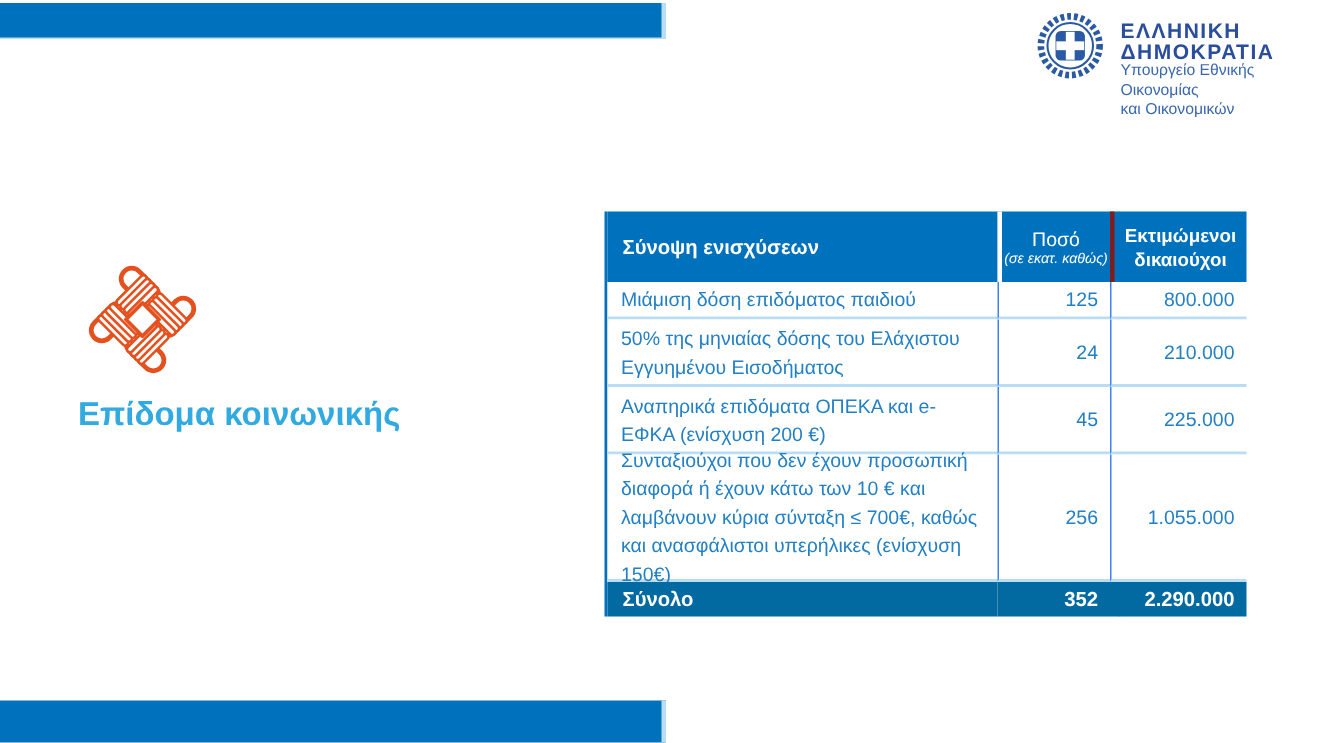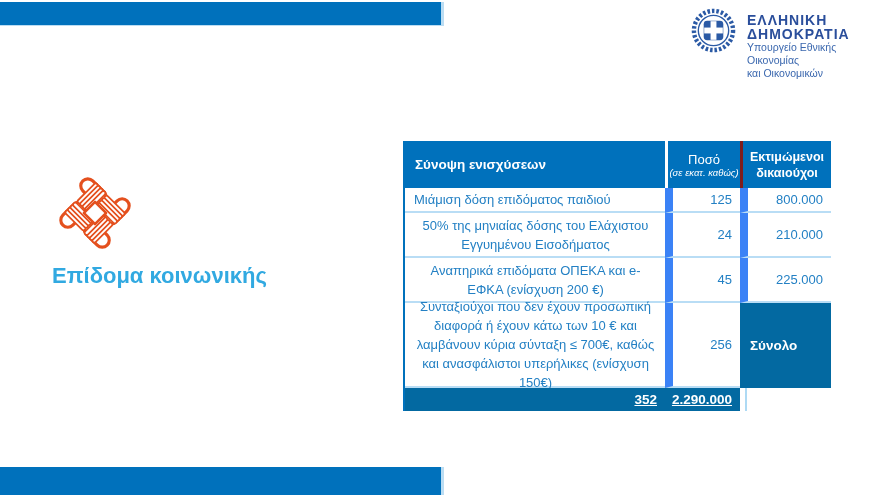--- a/index.html
+++ b/index.html
@@ -52,29 +52,29 @@
   .hcell.c1{font-size:13.5px;font-weight:bold;padding-left:10px;}
   .hcell.c2{flex-direction:column;justify-content:center;text-align:center;border-left:3px solid #ffffff;}
   .hcell.c2 .h-main{font-size:13px;font-weight:normal;line-height:15px;}
   .hcell.c2 .h-sub{font-size:9.5px;font-style:italic;line-height:11px;}
   .hcell.c3{
     font-size:12.5px;font-weight:bold;text-align:center;line-height:16px;
     border-left:3px solid #7f1d1d;align-items:center;justify-content:center;padding:4px 4px;
   }
   .bcell{
     background:#ffffff;color:#2380C4;font-size:13px;line-height:19px;
-    border-bottom:2px solid #B9DDF5;align-items:center;text-align:center;
+    border-bottom:2px solid #B9DDF5;align-items:center;
   }
   .bcell.lbl{padding:2px 8px 2px 9px;}
-  .bcell.num{justify-content:flex-end;padding-right:8px;border-left:8px solid #3b82f6;}
+  .bcell.num{justify-content:flex-end;padding-right:8px;border-left:1px solid #3b82f6;}
   .tcell{
     background:#0369a1;color:#ffffff;font-size:13.5px;font-weight:bold;align-items:center;
   }
   .tcell.lbl{padding-left:10px;}
-  .tcell.num{justify-content:flex-end;padding-right:8px;text-decoration:underline;}
+  .tcell.num{justify-content:flex-end;padding-right:8px;}
 </style>
 </head>
 <body>
 
 <div class="top-bar"></div>
 <div class="bottom-bar"></div>
 
 <div class="gov-header">
   <svg class="gov-emblem" viewBox="0 0 48 48">
     <circle cx="24" cy="24" r="20" fill="none" stroke="#2B5AA5" stroke-width="4.5" stroke-dasharray="2.6 2"></circle>
@@ -158,17 +158,18 @@
   <div class="cell bcell lbl">50% της μηνιαίας δόσης του Ελάχιστου Εγγυημένου Εισοδήματος</div>
   <div class="cell bcell num">24</div>
   <div class="cell bcell num">210.000</div>
 
   <div class="cell bcell lbl">Αναπηρικά επιδόματα ΟΠΕΚΑ και e-ΕΦΚΑ (ενίσχυση 200 €)</div>
   <div class="cell bcell num">45</div>
   <div class="cell bcell num">225.000</div>
 
   <div class="cell bcell lbl">Συνταξιούχοι που δεν έχουν προσωπική διαφορά ή έχουν κάτω των 10 € και λαμβάνουν κύρια σύνταξη ≤ 700€, καθώς και ανασφάλιστοι υπερήλικες (ενίσχυση 150€)</div>
   <div class="cell bcell num">256</div>
+  <div class="cell bcell num">1.055.000</div>
 
   <div class="cell tcell lbl">Σύνολο</div>
   <div class="cell tcell num">352</div>
   <div class="cell tcell num">2.290.000</div>
 </div>
 
 </body></html>

